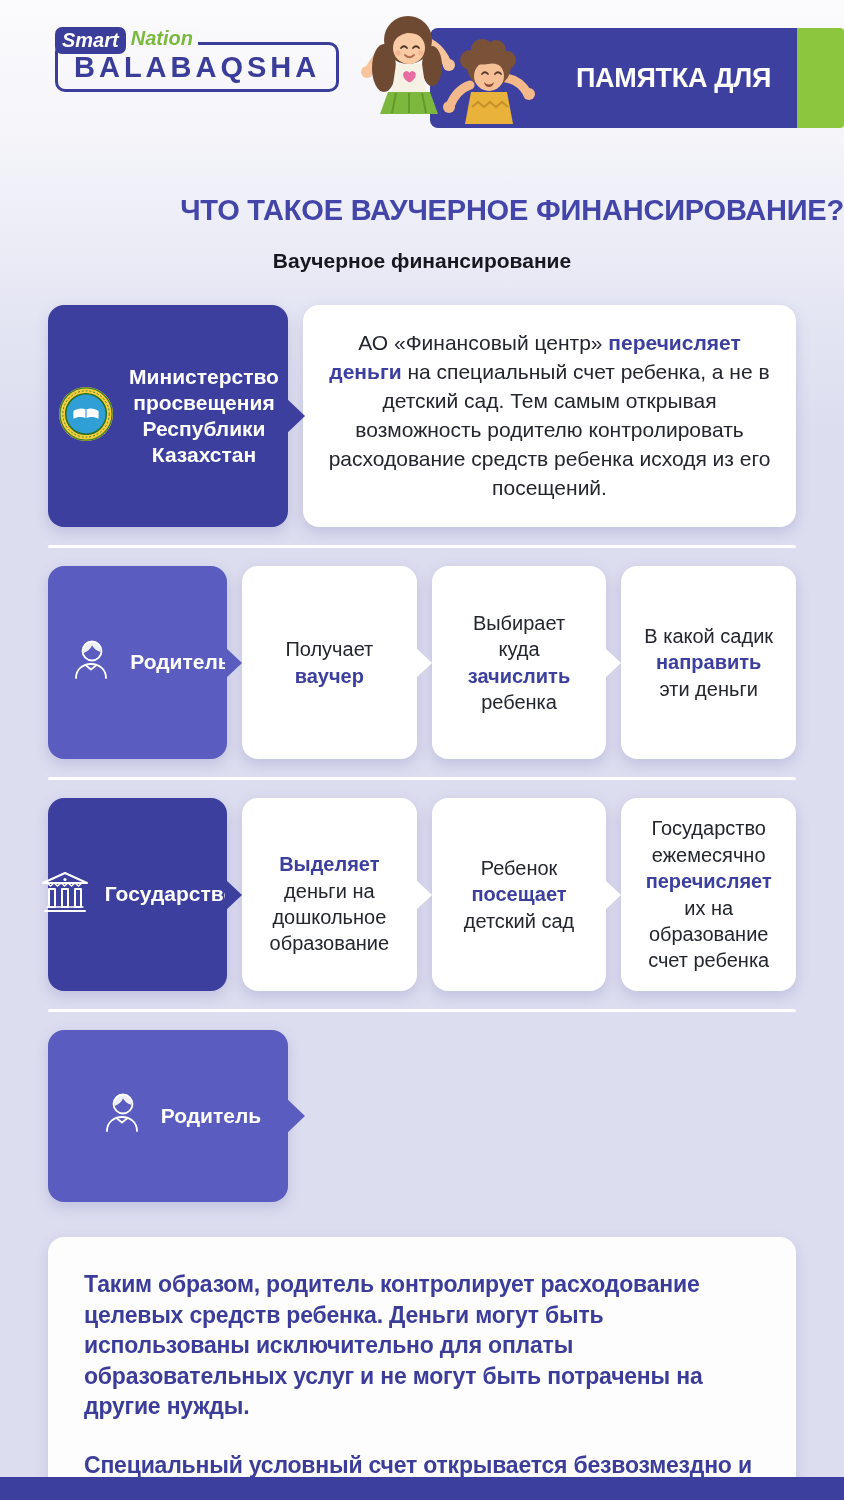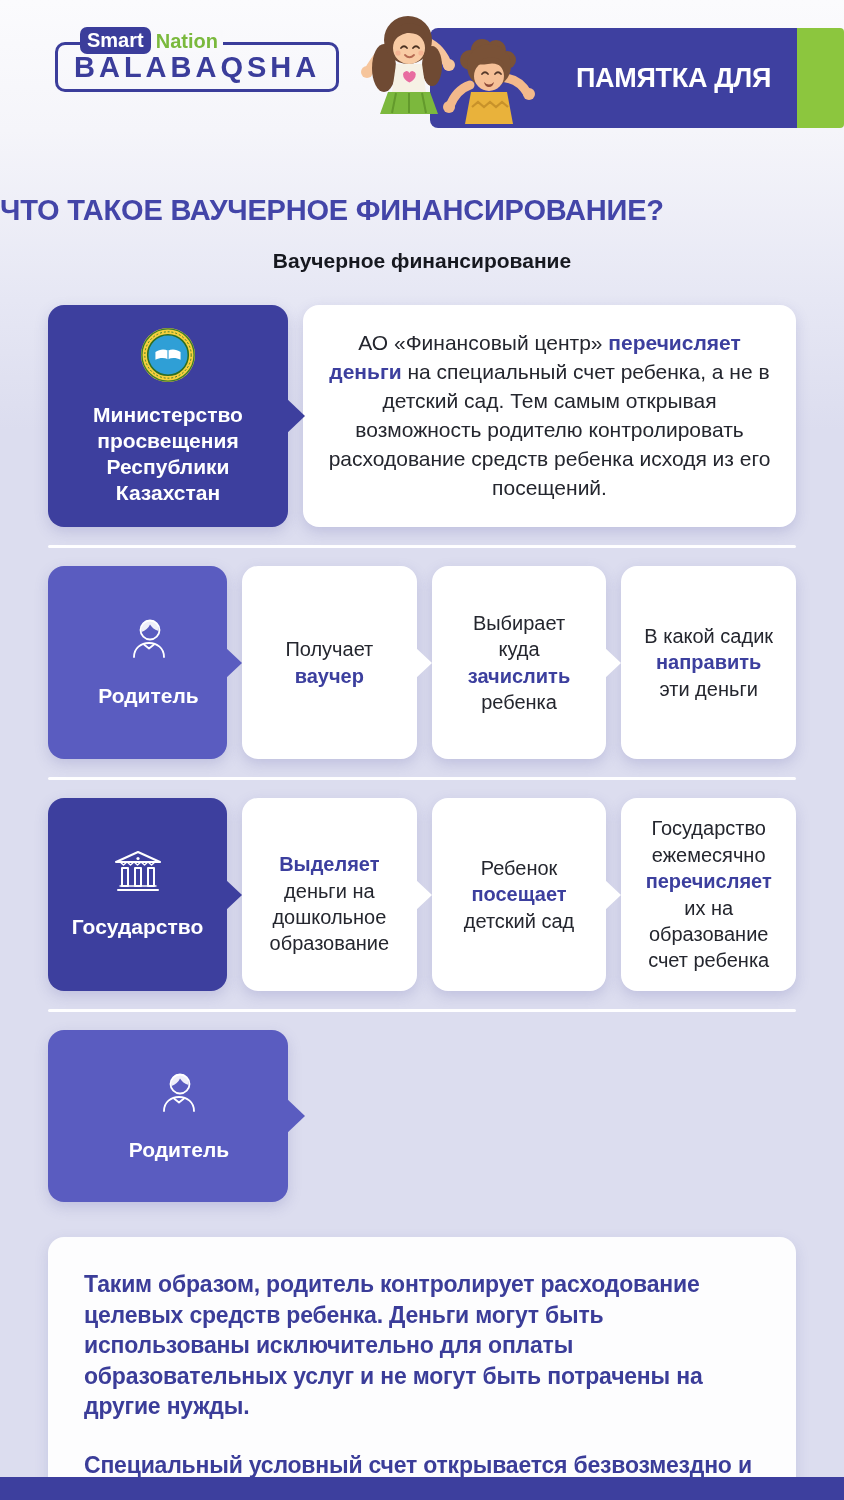--- a/index.html
+++ b/index.html
@@ -16,21 +16,21 @@
   
   .header { position:relative; height:150px; }
   .logo { position:absolute; left:55px; top:42px; }
   .logo-box {
     border:3px solid #3b3d9b; border-radius:10px; padding:8px 16px 7px;
     background:transparent;
   }
   .logo-balabaqsha {
     color:#3b3d9b; font-weight:700; font-size:29px; letter-spacing:4px; line-height:1;
   }
-  .logo-top { position:absolute; top:-15px; left:25px; display:flex; align-items:center; }
+  .logo-top { position:absolute; top:-15px; left:0; display:flex; align-items:flex-start;font-style:italic; }
   .logo-smart {
     background:#3b3d9b; color:#fff; font-weight:700; font-size:20px;
     padding:2px 7px 3px; border-radius:7px; line-height:1.1;
   }
   .logo-nation {
     color:#7ab93d; font-weight:700; font-size:20px; padding:0 5px;
     background:#f9f9fc; line-height:1.1;
   }
 
   .banner {
@@ -44,21 +44,21 @@
     text-align:right;
   }
   .green-strip {
     position:absolute; left:797px; top:28px; width:47px; height:100px;
     background:#8cc63e; border-radius:0 4px 4px 0; z-index:1;
   }
   .kids { position:absolute; left:350px; top:8px; z-index:2; }
 
   
   .main-title {
-    margin-top:44px; text-align:left;
+    margin-top:44px; text-align:right;
     color:#4345a8; font-weight:800; font-size:29px; letter-spacing:-0.2px;
   }
   .sub-title {
     margin-top:22px; text-align:center;
     color:#16181f; font-weight:700; font-size:21px;
   }
 
   
   .content { padding:0 48px; }
   .row { display:flex; gap:15px; position:relative; }
@@ -70,21 +70,21 @@
     height:3px; background:rgba(255,255,255,0.95); border-radius:2px;
     margin:18px 0;
   }
   .row-2 { margin-top:0; } .row-3 { margin-top:0; } .row-4 { margin-top:0; }
 
   .card {
     border-radius:16px; position:relative;
     box-shadow:0 5px 14px rgba(90,92,165,0.22);
   }
   .actor-card {
-    display:flex; flex-direction:column; align-items:center; justify-content:center;
+    display:flex; flex-direction:row; align-items:center; justify-content:center;
     gap:14px; padding:0 16px; color:#fff; text-align:center;
   }
   .actor-dark { background:#3d3f9e; }
   .actor-light { background:#5a5cc0;padding-left:38px; }
   .actor-label { font-weight:700; font-size:21px; line-height:1.25; }
 
   .info-card {
     background:#fff; display:flex; flex-direction:column;
     align-items:center; justify-content:center; text-align:center;
     font-size:20px; line-height:1.32; padding:14px;

